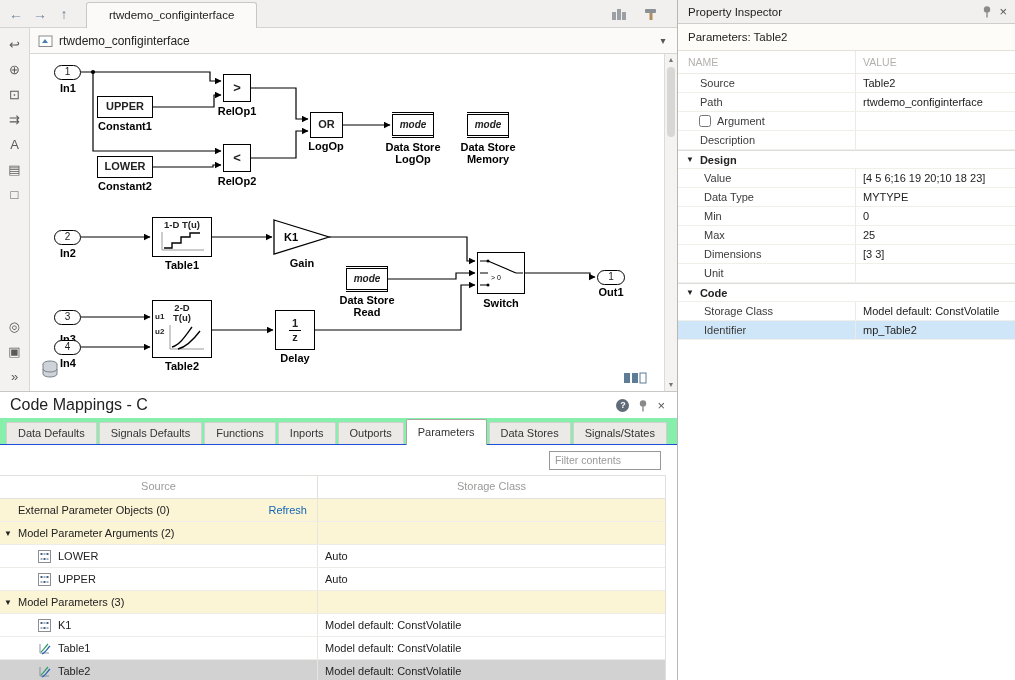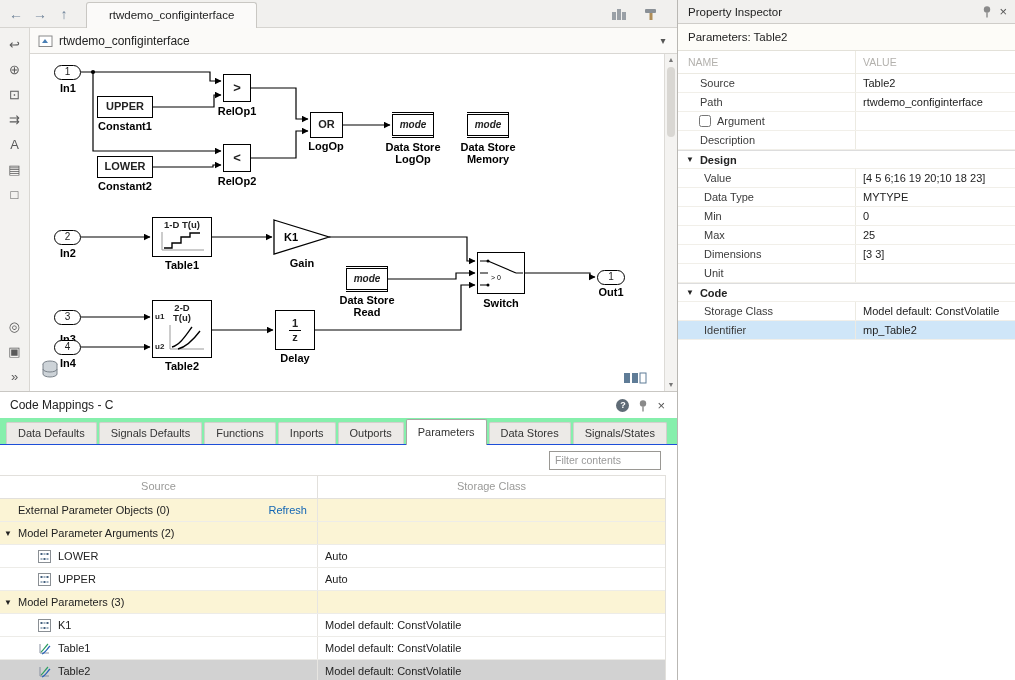--- a/index.html
+++ b/index.html
@@ -40,21 +40,21 @@
   .frac{display:flex;flex-direction:column;align-items:center;justify-content:center;height:100%;font-weight:bold;font-size:11px;line-height:11px;}
   .frac .bar{width:12px;border-top:1.3px solid #000;margin:1px 0;}
   .v-scroll{position:absolute;top:0;right:0;width:13px;height:100%;background:#f4f3f1;border-left:1px solid #dddbd7;box-sizing:border-box;}
   .v-scroll .arr{height:12px;font-size:7px;color:#777;text-align:center;line-height:12px;}
   .v-scroll .arr.down{position:absolute;bottom:0;width:100%;}
   .v-scroll .thumb{position:absolute;top:13px;left:2px;width:8px;height:70px;background:#d9d7d3;border-radius:4px;}
 
   
   .code-mappings{height:289px;border-top:1px solid #c9c7c3;display:flex;flex-direction:column;background:#fff;box-sizing:border-box;}
   .cm-header{height:26px;display:flex;align-items:center;padding:0 12px 0 10px;background:#fff;flex:none;}
-  .cm-title{font-size:12px;color:#222;}
+  .cm-title{font-size:16px;color:#222;}
   .cm-tools{margin-left:auto;display:flex;align-items:center;gap:9px;}
   .help-dot{width:13px;height:13px;border-radius:50%;background:#5f6b76;color:#fff;font-size:9px;font-weight:bold;display:flex;align-items:center;justify-content:center;}
   .x-btn{border:none;background:transparent;font-size:13px;color:#555;padding:0;line-height:1;font-family:inherit;}
   .cm-tabs{height:27px;background:#86efac;border-bottom:1px solid #1d4ed8;display:flex;align-items:flex-end;padding-left:6px;box-sizing:border-box;flex:none;}
   .cm-tab{height:21px;line-height:21px;padding:0 11px;border:1px solid #d2d0cc;border-bottom:none;background:#eceae7;margin-right:2px;font-size:11px;color:#333;border-radius:2px 2px 0 0;}
   .cm-tab.active{height:25px;line-height:25px;background:#fff;border-color:#a9a7a3;margin-bottom:-1px;}
   .cm-filter-row{height:30px;display:flex;align-items:center;justify-content:flex-end;padding-right:16px;background:#fff;flex:none;}
   .filter-input{width:100px;height:17px;border:1px solid #9a9894;font-size:10.5px;padding:0 5px;font-family:inherit;color:#333;}
   .filter-input::placeholder{color:#999;}
   .cm-table{flex:1;border-top:1px solid #e2e0dc;width:666px;border-right:1px solid #e2e0dc;box-sizing:border-box;}
@@ -224,21 +224,21 @@
               <path d="M5,2 L5,20 L47,20" stroke="#999" fill="none" stroke-width="1"></path>
               <path d="M7,18 L15,18 L15,13 L24,13 L24,7 L33,7 L33,3 L43,3" stroke="#000" fill="none" stroke-width="1.4"></path>
             </svg>
           </div>
           <div class="lbl" style="left:122px;top:205px;width:60px;">Table1</div>
 
           <div class="blk" style="left:122px;top:246px;width:60px;height:58px;">
             <div class="tbl-title">2-D</div>
             <div class="tbl-title" style="margin-top:0;">T(u)</div>
             <span class="u-lbl" style="top:11px;">u1</span>
-            <span class="u-lbl" style="top:41px;">u2</span>
+            <span class="u-lbl" style="top:26px;">u2</span>
             <svg width="42" height="30" style="margin-left:10px;">
               <path d="M4,2 L4,26 L38,26" stroke="#999" fill="none" stroke-width="1"></path>
               <path d="M6,24 C14,22 20,12 26,4" stroke="#000" fill="none" stroke-width="1.3"></path>
               <path d="M12,26 C20,24 28,16 34,8" stroke="#000" fill="none" stroke-width="1.3"></path>
             </svg>
           </div>
           <div class="lbl" style="left:122px;top:306px;width:60px;">Table2</div>
 
           <div class="lbl" style="left:242px;top:203px;width:60px;">Gain</div>
 

